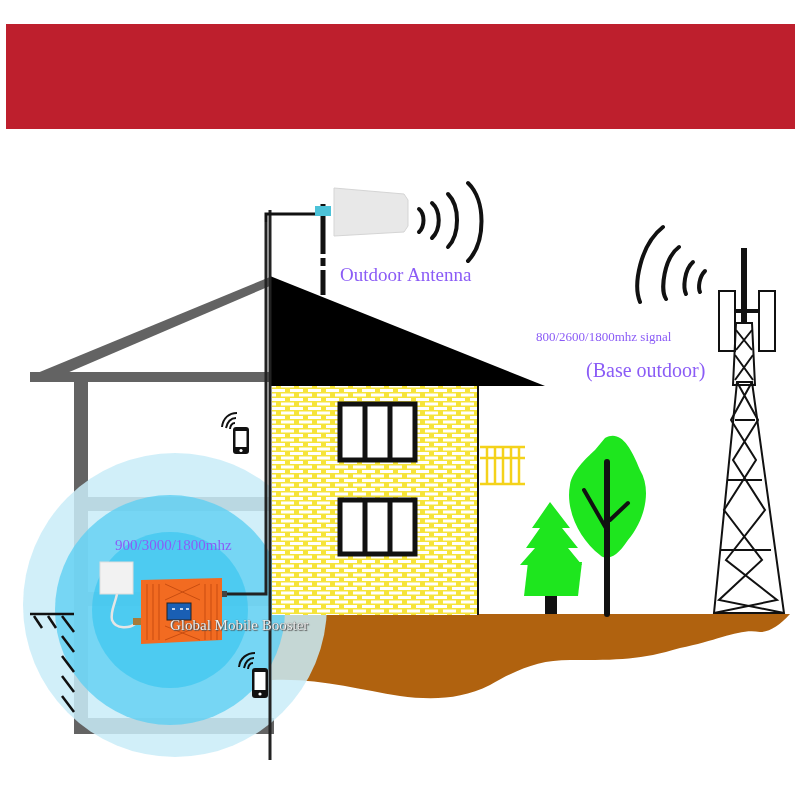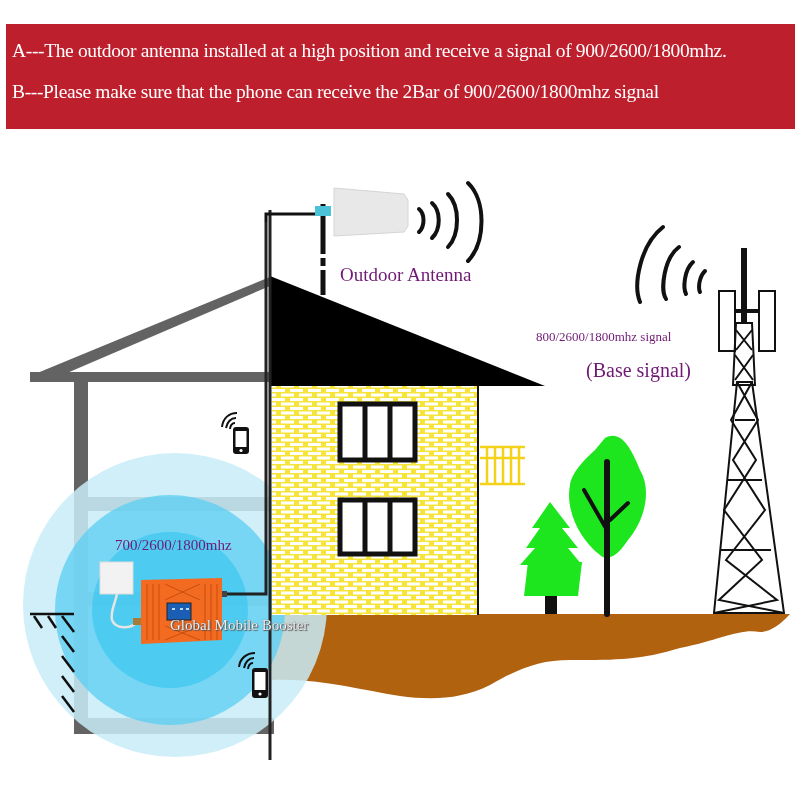--- a/index.html
+++ b/index.html
@@ -8,36 +8,34 @@
     position: absolute; left: 6px; top: 24px; width: 789px; height: 105px;
     background: #be1f2d; color: #ffffff;
   }
   .banner-line {
     position: absolute; left: 6px; white-space: nowrap;
     font-family: "Liberation Serif", serif; font-size: 19.5px; letter-spacing: -0.35px;
   }
   .banner-line.a { top: 16px; }
   .banner-line.b { top: 57px; }
   svg.scene { position: absolute; left: 0; top: 0; }
-  .lbl { position: absolute; white-space: nowrap; font-family: "Liberation Serif", serif; color: #701a75; }
+  .lbl { position: absolute; white-space: nowrap; font-family: "Liberation Serif", serif; color: #8b5cf6; }
   .lbl-antenna { left: 340px; top: 264px; font-size: 19px; }
   .lbl-signal { left: 536px; top: 329px; font-size: 13px; }
   .lbl-base { left: 586px; top: 359px; font-size: 20px; }
   .lbl-freq { left: 115px; top: 537px; font-size: 15px; }
   .lbl-booster {
     left: 170px; top: 617px; font-size: 15px; color: #f1f1f1;
     text-shadow: 0 0 1px #444, 1px 1px 1px #555;
   }
 </style>
 </head>
 <body>
 
 <div class="banner">
-  <div class="banner-line a">A---The outdoor antenna installed at a high position and  receive a signal of 900/2600/1800mhz.</div>
-  <div class="banner-line b">B---Please make sure that the phone can receive the 2Bar of 900/2600/1800mhz signal</div>
 </div>
 
 <svg class="scene" width="800" height="800" viewBox="0 0 800 800" xmlns="http://www.w3.org/2000/svg">
   <defs>
     <pattern id="bricks" x="0" y="0" width="18" height="9" patternUnits="userSpaceOnUse">
       <rect width="18" height="9" fill="#f6e43a"></rect>
       <rect x="2" y="2" width="13" height="3" fill="#ffffff"></rect>
     </pattern>
     <pattern id="bricks2" x="9" y="4.5" width="18" height="9" patternUnits="userSpaceOnUse">
       <rect width="18" height="9" fill="none"></rect>
@@ -191,15 +189,15 @@
         <line x1="200" y1="626" x2="165" y2="640"></line>
     </g>
     <rect x="167" y="603" width="24" height="17" fill="#1a5fb4" stroke="#222"></rect>
     <path d="M172 609 L175 609 M180 609 L183 609 M186 609 L189 609" stroke="#fff" stroke-width="1.5"></path>
     <rect x="222" y="591" width="5" height="6" fill="#444"></rect>
   </g>
 </svg>
 
 <div class="lbl lbl-antenna">Outdoor Antenna</div>
 <div class="lbl lbl-signal">800/2600/1800mhz signal</div>
-<div class="lbl lbl-base">(Base signal)</div>
-<div class="lbl lbl-freq">700/2600/1800mhz</div>
+<div class="lbl lbl-base">(Base outdoor)</div>
+<div class="lbl lbl-freq">900/3000/1800mhz</div>
 <div class="lbl lbl-booster">Global Mobile Booster</div>
 
 </body></html>

